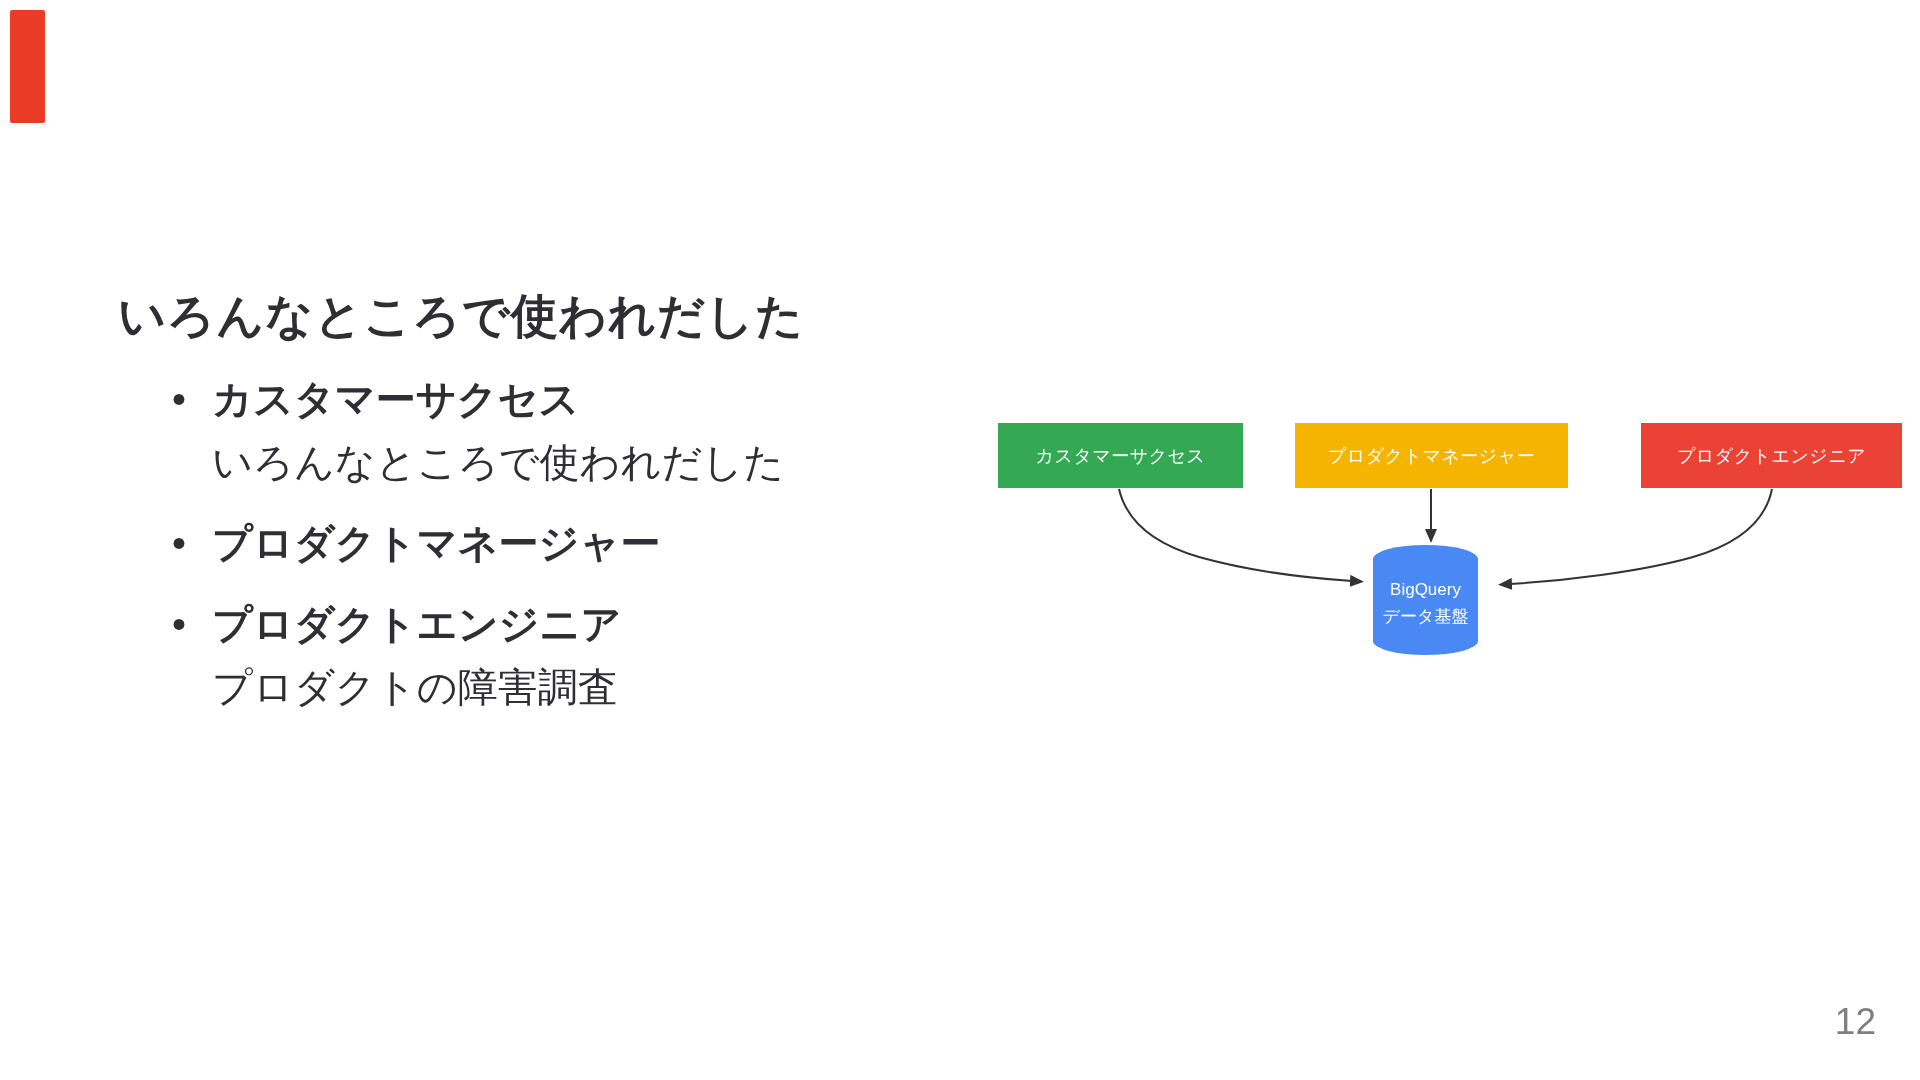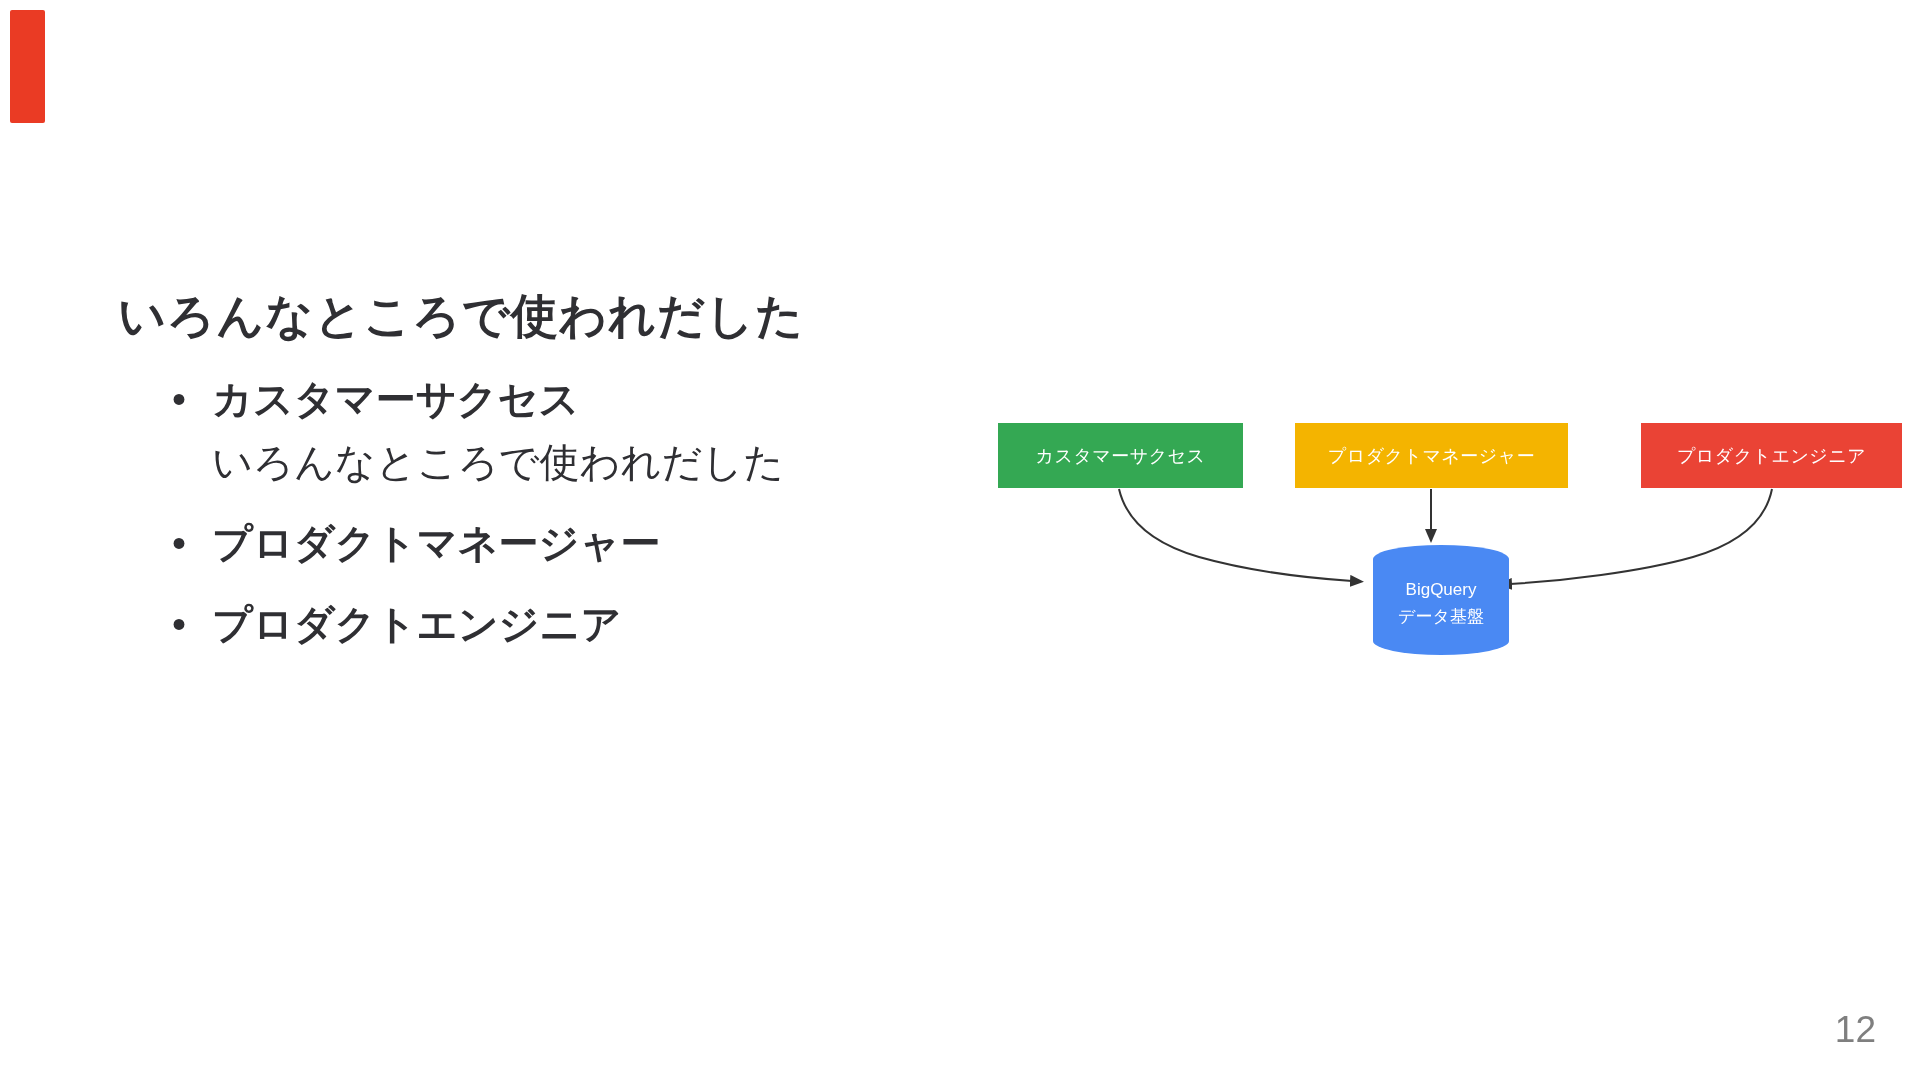--- a/index.html
+++ b/index.html
@@ -73,21 +73,21 @@
   }
   .src-node { top: 423px; height: 65px; }
   .node-green  { left: 998px;  width: 245px; }
   .node-yellow { left: 1295px; width: 273px; }
   .node-red    { left: 1641px; width: 261px; }
 
   .cylinder {
     position: absolute;
     left: 1373px;
     top: 545px;
-    width: 136px;
+    width: 105px;
     height: 110px;
     border-radius: 50% / 14px;
     display: flex;
     flex-direction: column;
     align-items: center;
     justify-content: center;
     padding-top: 6px;
     box-sizing: border-box;
     color: #ffffff;
     font-size: 17px;
@@ -100,21 +100,21 @@
     left: 0;
     top: 0;
     width: 1920px;
     height: 1080px;
     pointer-events: none;
   }
 
   .page-number {
     position: absolute;
     right: 44px;
-    bottom: 28px;
+    bottom: 36px;
     font-size: 37px;
     line-height: 1.15;
   }
 </style>
 </head>
 <body>
 
 <div class="slide">
 
   <div class="accent-bar" style="background-color: rgb(234, 59, 36);"></div>
@@ -124,20 +124,21 @@
   <ul class="usage-list">
     <li>
       <span class="term">カスタマーサクセス</span>
       <span class="desc">いろんなところで使われだした</span>
     </li>
     <li>
       <span class="term">プロダクトマネージャー</span>
     </li>
     <li>
       <span class="term">プロダクトエンジニア</span>
+      <span class="desc">プロダクトの障害調査</span>
     </li>
   </ul>
 
   <div>
 
     <svg class="arrow-layer" viewBox="0 0 1920 1080" xmlns="http://www.w3.org/2000/svg">
       <defs>
         <marker id="ah" markerUnits="userSpaceOnUse" markerWidth="15" markerHeight="12" refX="2" refY="6" orient="auto">
           <path d="M0,0 L14,6 L0,12 Z" fill="#333333"></path>
         </marker>

